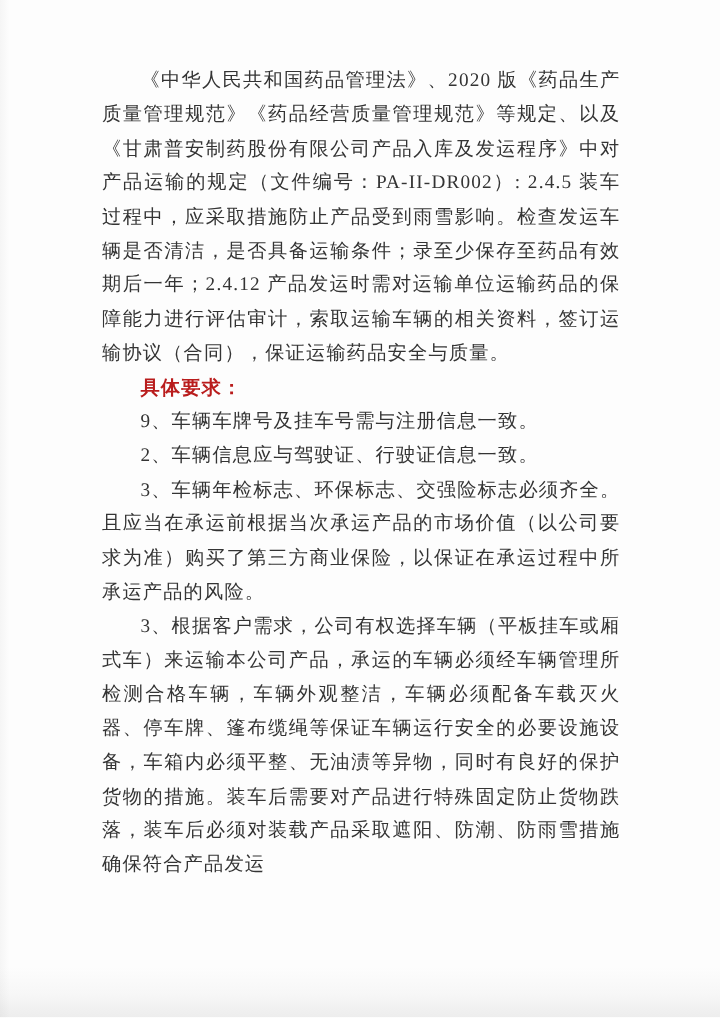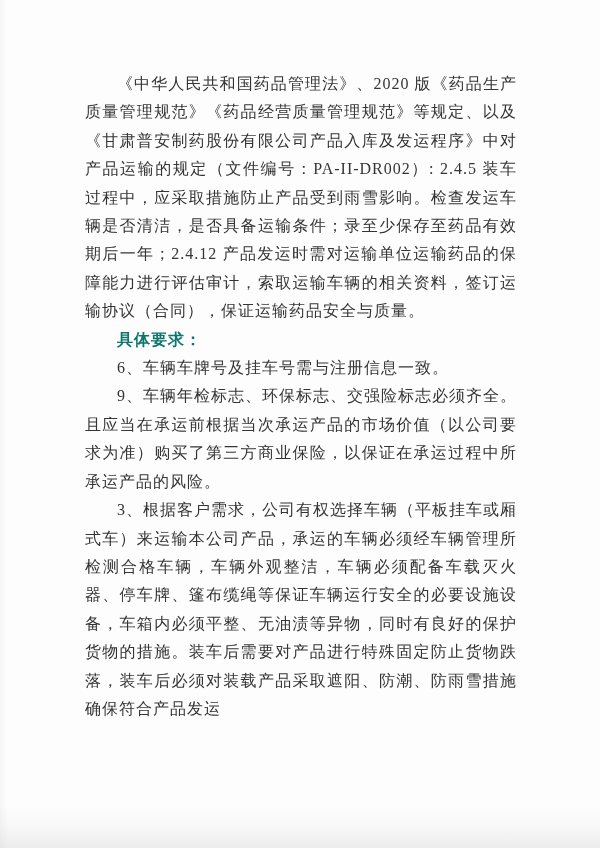--- a/index.html
+++ b/index.html
@@ -34,44 +34,45 @@
     top: 0;
     bottom: 0;
     width: 8px;
     background: linear-gradient(to right,
       rgba(140,140,140,0.07), rgba(140,140,140,0.00));
     pointer-events: none;
   }
   .content {
     position: absolute;
     left: 85px;
-    top: 70px;
+    top: 54px;
     width: 432px;
     color: #343434;
     font-size: 16px;
     line-height: 28.4px;
     letter-spacing: 1px;
     text-align: justify;
   }
   .content p {
     margin: 0;
     text-indent: 2em;
     word-break: break-all;
   }
   .content p.heading {
     font-weight: 700;
-    color: #0f766e;
+    color: #b91c1c;
   }
 </style>
 </head>
 <body>
 
 <div class="page">
   <div class="content">
     <p class="body-para">《中华人民共和国药品管理法》、2020 版《药品生产质量管理规范》《药品经营质量管理规范》等规定、以及《甘肃普安制药股份有限公司产品入库及发运程序》中对产品运输的规定（文件编号：PA-II-DR002）: 2.4.5 装车过程中，应采取措施防止产品受到雨雪影响。检查发运车辆是否清洁，是否具备运输条件；录至少保存至药品有效期后一年；2.4.12 产品发运时需对运输单位运输药品的保障能力进行评估审计，索取运输车辆的相关资料，签订运输协议（合同），保证运输药品安全与质量。</p>
     <p class="heading">具体要求：</p>
-    <p class="body-para">6、车辆车牌号及挂车号需与注册信息一致。</p>
-    <p class="body-para">9、车辆年检标志、环保标志、交强险标志必须齐全。且应当在承运前根据当次承运产品的市场价值（以公司要求为准）购买了第三方商业保险，以保证在承运过程中所承运产品的风险。</p>
+    <p class="body-para">9、车辆车牌号及挂车号需与注册信息一致。</p>
+    <p class="body-para">2、车辆信息应与驾驶证、行驶证信息一致。</p>
+    <p class="body-para">3、车辆年检标志、环保标志、交强险标志必须齐全。且应当在承运前根据当次承运产品的市场价值（以公司要求为准）购买了第三方商业保险，以保证在承运过程中所承运产品的风险。</p>
     <p class="body-para">3、根据客户需求，公司有权选择车辆（平板挂车或厢式车）来运输本公司产品，承运的车辆必须经车辆管理所检测合格车辆，车辆外观整洁，车辆必须配备车载灭火器、停车牌、篷布缆绳等保证车辆运行安全的必要设施设备，车箱内必须平整、无油渍等异物，同时有良好的保护货物的措施。装车后需要对产品进行特殊固定防止货物跌落，装车后必须对装载产品采取遮阳、防潮、防雨雪措施确保符合产品发运</p>
   </div>
   <div class="scan-smudge"></div>
   <div class="scan-smudge-left"></div>
 </div>
 
 </body></html>

